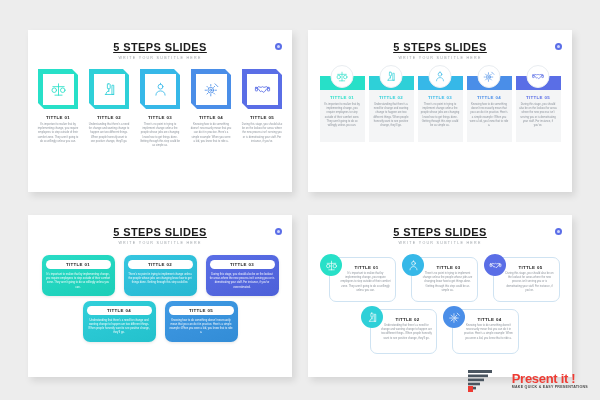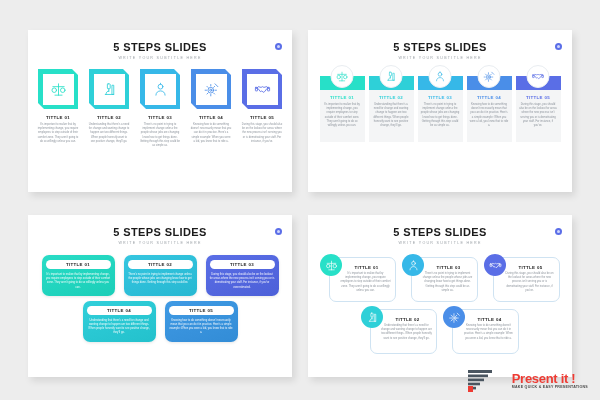--- a/index.html
+++ b/index.html
@@ -19,20 +19,21 @@
   }
   #slide1{ left:28px;  top:30px; }
   #slide2{ left:308px; top:30px; }
   #slide3{ left:28px;  top:215px; }
   #slide4{ left:308px; top:215px; }
 
   .slide-head{ text-align:center; padding-top:11px; }
   .slide-title{
     font-size:11px; font-weight:bold; letter-spacing:.4px;
     color:#1b1b1b;
+    text-decoration:underline;
   }
   .slide-sub{
     font-size:3.6px; letter-spacing:1.3px; color:#9aa0a6;
     margin-top:3px;
   }
   .badge{
     position:absolute; right:10px; top:13px;
     width:7px; height:7px; border-radius:50%;
     background:#5b6ee8;
     display:flex; align-items:center; justify-content:center;

